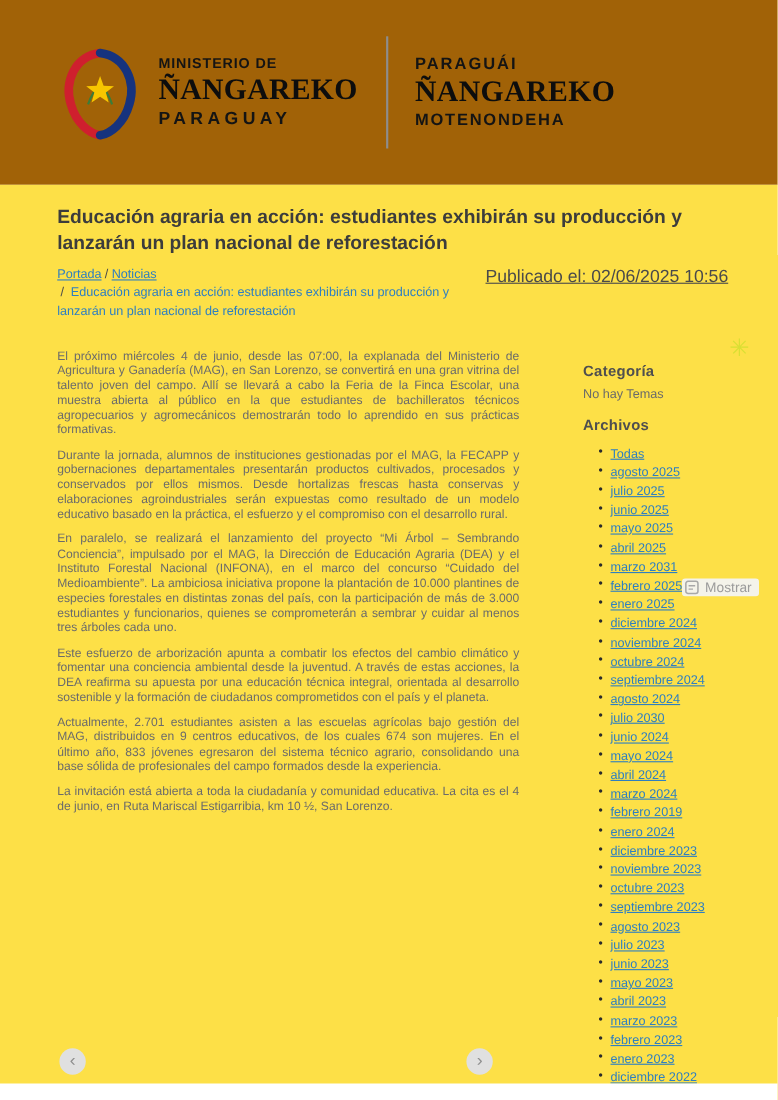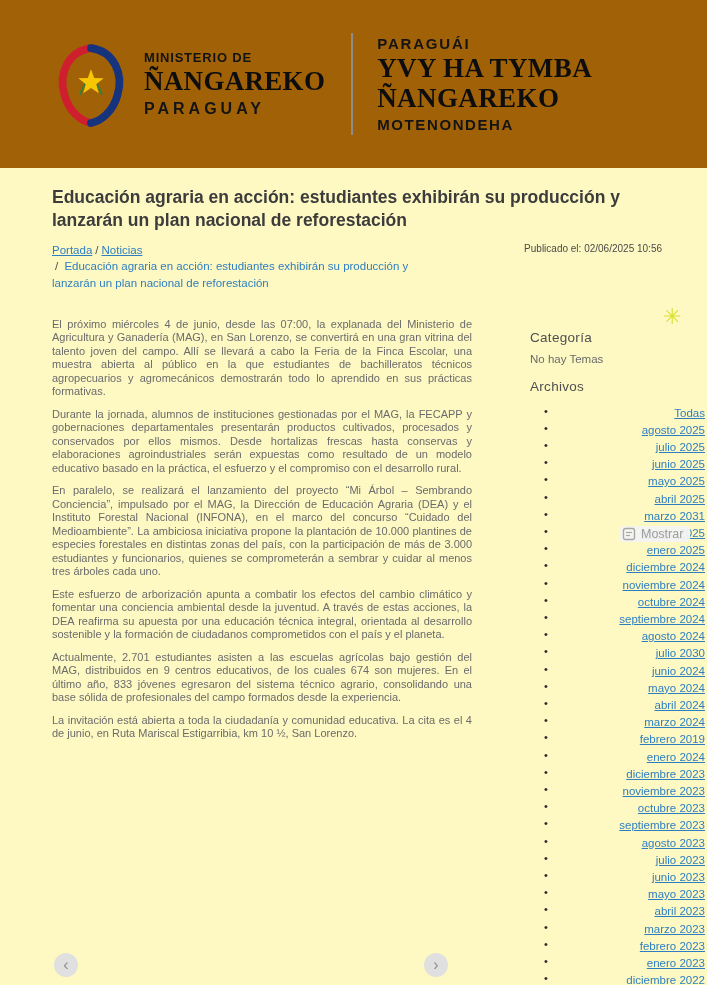--- a/index.html
+++ b/index.html
@@ -28,55 +28,55 @@
   .min-country { font-size:16px; font-weight:bold; letter-spacing:4px; color:#141414; margin-top:4px; }
   .header-divider { width:2px; height:102px; background:#8d8d8d; margin:0 24px 0 26px; }
   .guarani-text { }
   .g-kicker { font-size:15px; font-weight:bold; letter-spacing:1.8px; color:#141414; margin-bottom:2px; }
   .g-big { font-family:"Liberation Serif", serif; font-size:27px; font-weight:bold; color:#0d0d0d; line-height:1.1; letter-spacing:0.4px; }
   .g-foot { font-size:15px; font-weight:bold; letter-spacing:1.6px; color:#141414; margin-top:3px; }
 
   
   .content {
     position:relative;
-    background:#fef9c3;
+    background:#fde047;
     height:832px;
     padding:18px 0 0 52px;
   }
   .page-title {
     width:575px;
     font-size:17.5px;
     font-weight:bold;
     color:#3c3c3c;
     line-height:1.33;
   }
   .meta-row { display:flex; margin-top:9px; width:610px; align-items:flex-start; }
   .breadcrumb { font-size:11.5px; line-height:1.45; color:#4a4a4a; width:450px; }
   .breadcrumb a { color:#2e7fc1; text-decoration:underline; cursor:pointer; }
   .breadcrumb .sep { color:#4a4a4a; margin:0 3px; }
   .bc-line2 { display:block; max-width:400px; }
   .bc-line2 a.bc-current { text-decoration:none; }
-  .published { margin-left:auto; font-size:10px; color:#4a4a4a; white-space:nowrap; padding-top:1px; }
+  .published { margin-left:auto; font-size:16px; color:#4a4a4a; white-space:nowrap; padding-top:1px;text-decoration:underline; }
 
   .columns { display:flex; margin-top:26px; }
   .article-body { width:420px; }
   .article-body p {
     font-size:11px;
     line-height:13.5px;
     color:#6b6b6b;
     text-align:justify;
     margin-bottom:9px;
   }
 
   .sidebar { margin-left:58px; width:175px; padding-top:12px; }
-  .side-heading { font-size:13.5px; font-weight:400; color:#4f4f4f; letter-spacing:0.3px; }
+  .side-heading { font-size:13.5px; font-weight:700; color:#4f4f4f; letter-spacing:0.3px; }
   .side-empty { font-size:11.5px; color:#6a6a6a; margin:8px 0 14px; }
   .side-heading.archives { margin-bottom:10px; }
   .archive-list { list-style:none; padding-left:14px; }
-  .archive-item { position:relative; padding-left:11px; line-height:15.2px;text-align:right; }
+  .archive-item { position:relative; padding-left:11px; line-height:15.2px; }
   .archive-item::before { content:"\2022"; position:absolute; left:0; top:0; color:#2b2b2b; font-size:11px; }
   .archive-link { font-size:11.5px; color:#2e7fc1; text-decoration:underline; cursor:pointer; }
 
   
   .mostrar {
     position:absolute;
     left:620px; top:526px;
     display:flex; align-items:center; gap:5px;
     background:rgba(243,243,243,0.95);
     color:#9c9c9c;
@@ -129,21 +129,20 @@
     </svg>
   </div>
   <div class="ministry-text">
     <div class="min-kicker">MINISTERIO DE</div>
     <div class="min-big">ÑANGAREKO</div>
     <div class="min-country">PARAGUAY</div>
   </div>
   <div class="header-divider"></div>
   <div class="guarani-text">
     <div class="g-kicker">PARAGUÁI</div>
-    <div class="g-big">YVY HA TYMBA</div>
     <div class="g-big">ÑANGAREKO</div>
     <div class="g-foot">MOTENONDEHA</div>
   </div>
 </header>
 
 <main class="content">
   <h1 class="page-title">Educación agraria en acción: estudiantes exhibirán su producción y lanzarán un plan nacional de reforestación</h1>
 
   <div class="meta-row">
     <nav class="breadcrumb">

